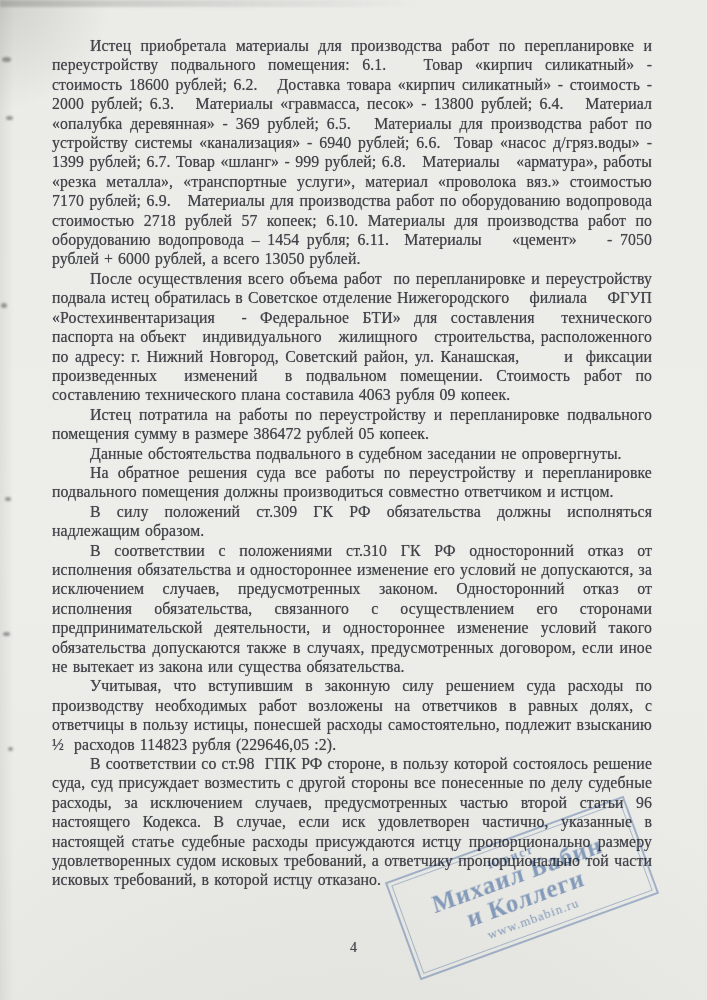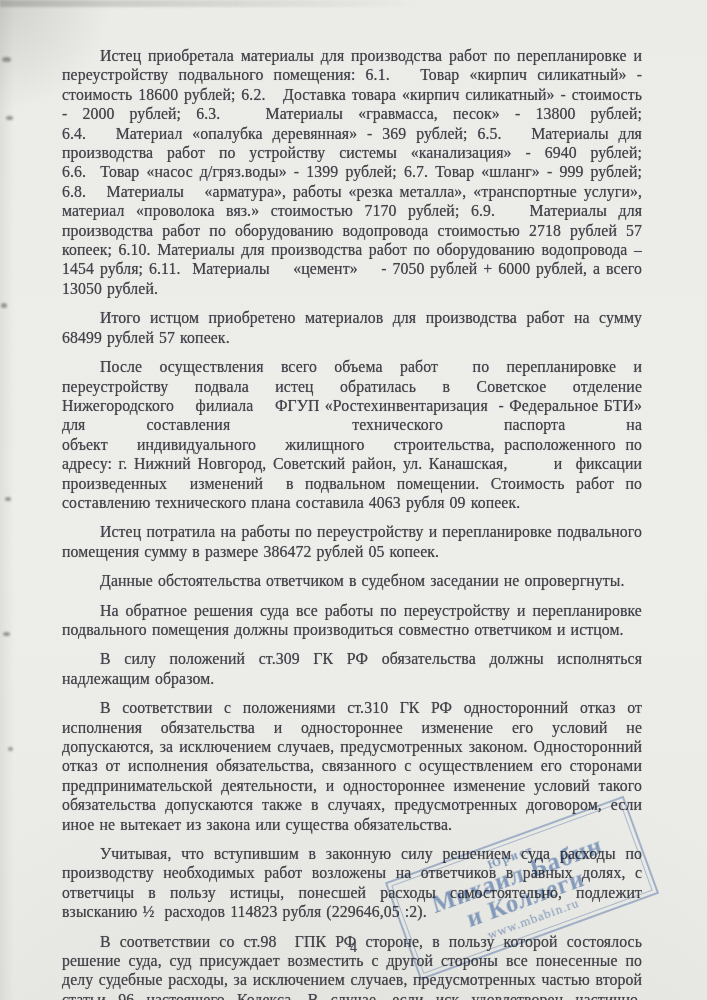--- a/index.html
+++ b/index.html
@@ -40,21 +40,21 @@
     width: 600px;
     color: #43444a;
     font-size: 15.8px;
     line-height: 19.4px;
     letter-spacing: 0.1px;
     word-spacing: 1px;
     text-align: justify;
     text-shadow: 0 0 0.7px rgba(70,70,78,0.75);
   }
   .content p {
-    margin: 10px;
+    margin: 0;
     text-indent: 38px;
   }
   .page-number {
     position: absolute;
     left: 0;
     top: 940px;
     width: 707px;
     text-align: center;
     color: #4a4b50;
     font-size: 14px;
@@ -119,24 +119,23 @@
 </head>
 <body>
 
 <div class="scan-page">
 
   <div class="top-edge-shadow"></div>
   <div class="left-edge-shade"></div>
 
   <div class="content">
     <p>Истец приобретала материалы для производства работ по перепланировке и переустройству подвального помещения: 6.1.&nbsp;&nbsp;&nbsp;Товар «кирпич силикатный» - стоимость 18600 рублей; 6.2.&nbsp;&nbsp;&nbsp;Доставка товара «кирпич силикатный» - стоимость - 2000 рублей; 6.3.&nbsp;&nbsp;&nbsp;Материалы «гравмасса, песок» - 13800 рублей; 6.4.&nbsp;&nbsp;&nbsp;Материал «опалубка деревянная» - 369 рублей; 6.5.&nbsp;&nbsp;&nbsp;Материалы для производства работ по устройству системы «канализация» - 6940 рублей; 6.6.&nbsp;&nbsp;Товар «насос д/гряз.воды» - 1399 рублей; 6.7. Товар «шланг» - 999 рублей; 6.8.&nbsp;&nbsp;&nbsp;Материалы&nbsp;&nbsp;&nbsp;«арматура», работы «резка металла», «транспортные услуги», материал «проволока вяз.» стоимостью 7170 рублей; 6.9.&nbsp;&nbsp;&nbsp;Материалы для производства работ по оборудованию водопровода стоимостью 2718 рублей 57 копеек; 6.10. Материалы для производства работ по оборудованию водопровода – 1454 рубля; 6.11.&nbsp;&nbsp;Материалы&nbsp;&nbsp;&nbsp;&nbsp;«цемент»&nbsp;&nbsp;&nbsp;&nbsp;- 7050 рублей + 6000 рублей, а всего 13050 рублей.</p>
-    <p>Итого истцом приобретено материалов для производства работ на сумму 68499 рублей 57 копеек.</p>
     <p>После осуществления всего объема работ&nbsp;&nbsp;по перепланировке и переустройству подвала истец обратилась в Советское отделение Нижегородского&nbsp;&nbsp;&nbsp;&nbsp;филиала&nbsp;&nbsp;&nbsp;&nbsp;ФГУП «Ростехинвентаризация&nbsp; - Федеральное БТИ» для составления&nbsp;&nbsp;технического паспорта на объект&nbsp;&nbsp;&nbsp;индивидуального&nbsp;&nbsp;&nbsp;жилищного&nbsp;&nbsp;&nbsp;строительства, расположенного по адресу: г. Нижний Новгород, Советский район, ул. Канашская,&nbsp;&nbsp;&nbsp;&nbsp;&nbsp;&nbsp;&nbsp;и&nbsp;&nbsp;фиксации произведенных&nbsp; изменений&nbsp; в подвальном помещении. Стоимость работ по составлению технического плана составила 4063 рубля 09 копеек.</p>
     <p>Истец потратила на работы по переустройству и перепланировке подвального помещения сумму в размере 386472 рублей 05 копеек.</p>
-    <p>Данные обстоятельства ответчиком в судебном заседании не опровергнуты.</p>
+    <p>Данные обстоятельства подвального в судебном заседании не опровергнуты.</p>
     <p>На обратное решения суда все работы по переустройству и перепланировке подвального помещения должны производиться совместно ответчиком и истцом.</p>
     <p>В силу положений ст.309 ГК РФ обязательства должны исполняться надлежащим образом.</p>
     <p>В соответствии с положениями ст.310 ГК РФ односторонний отказ от исполнения обязательства и одностороннее изменение его условий не допускаются, за исключением случаев, предусмотренных законом. Односторонний отказ от исполнения обязательства, связанного с осуществлением его сторонами предпринимательской деятельности, и одностороннее изменение условий такого обязательства допускаются также в случаях, предусмотренных договором, если иное не вытекает из закона или существа обязательства.</p>
     <p>Учитывая, что вступившим в законную силу решением суда расходы по производству необходимых работ возложены на ответчиков в равных долях, с ответчицы в пользу истицы, понесшей расходы самостоятельно, подлежит взысканию ½&nbsp;&nbsp;расходов 114823 рубля (229646,05 :2).</p>
     <p>В соответствии со ст.98&nbsp;&nbsp;ГПК РФ стороне, в пользу которой состоялось решение суда, суд присуждает возместить с другой стороны все понесенные по делу судебные расходы, за исключением случаев, предусмотренных частью второй статьи 96 настоящего Кодекса. В случае, если иск удовлетворен частично, указанные в настоящей статье судебные расходы присуждаются истцу пропорционально размеру удовлетворенных судом исковых требований, а ответчику пропорционально той части исковых требований, в которой истцу отказано.</p>
   </div>
 
   <div class="page-number">4</div>
 
   <div class="stamp">

